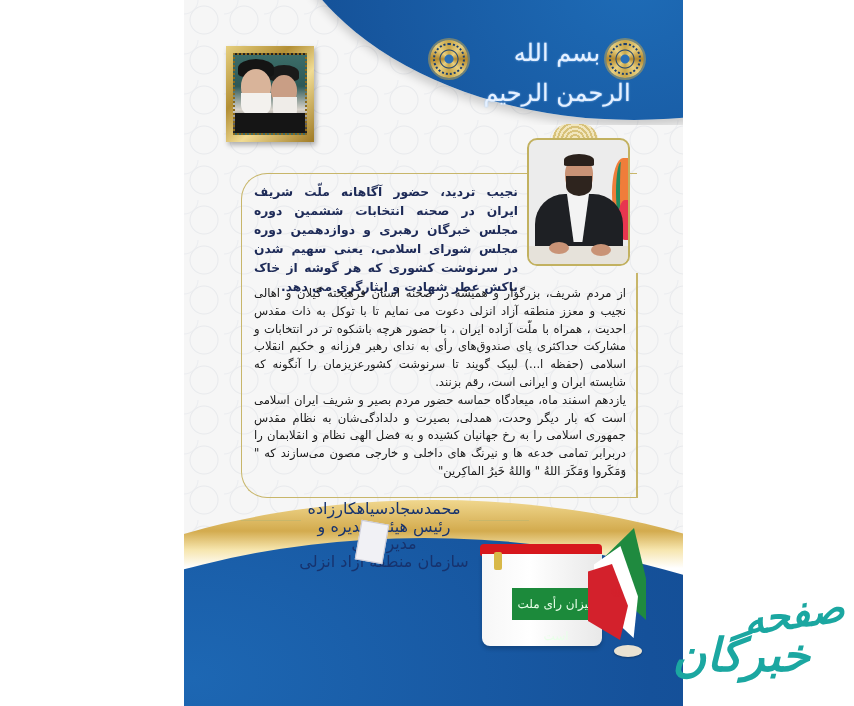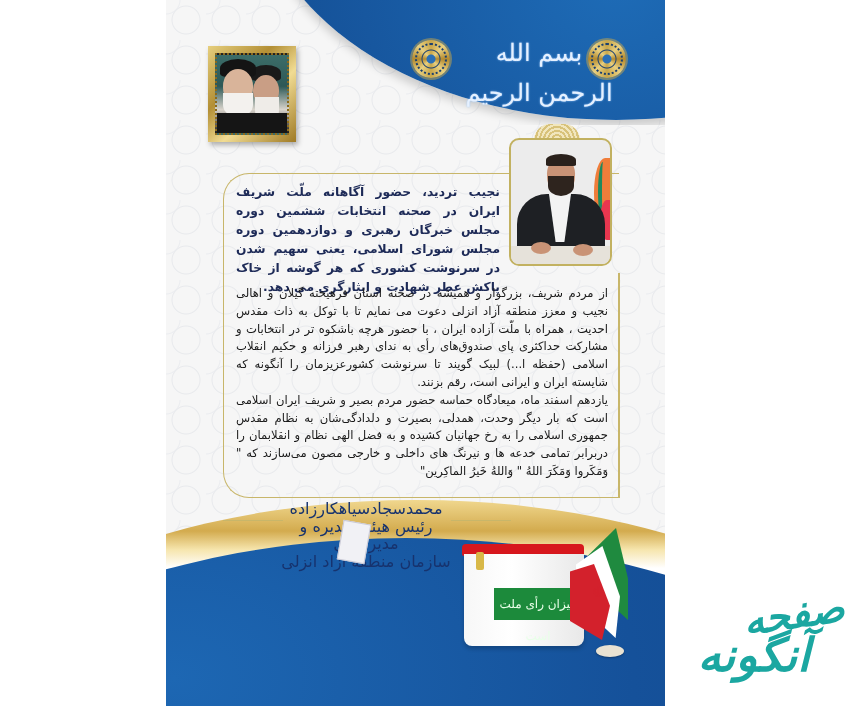--- a/index.html
+++ b/index.html
@@ -1,20 +1,20 @@
 <!DOCTYPE html>
 <html><head>
 <meta charset="utf-8">
 <style>
   * { margin:0; padding:0; box-sizing:border-box; }
   html, body { width:854px; height:706px; background:#ffffff; overflow:hidden; }
   body { position:relative; font-family:"DejaVu Sans", sans-serif; }
 
   .poster {
-    position:absolute; left:166px; top:0; width:499px; height:706px;
+    position:absolute; left:184px; top:0; width:499px; height:706px;
     background:#f6f6f6; overflow:hidden;
   }
   
   .pattern {
     position:absolute; inset:0;
     background-image:
       radial-gradient(circle at 20px 20px, transparent 13px, #e4e6ea 14px, transparent 15px),
       radial-gradient(circle at 0 0, transparent 13px, #e8eaee 14px, transparent 15px);
     background-size:40px 40px;
     opacity:0.8;
@@ -235,14 +235,14 @@
     <div class="flag-green"></div>
     <div class="flag-white"></div>
     <div class="flag-red"></div>
     <div class="flag-emblem">☫</div>
   </div>
   <div class="flag-pole-base" style="left:430px; top:645px;"></div>
 </div>
 
 <div class="logo">
   <div class="logo-word1">صفحه</div>
-  <div class="logo-word2">آنگونه</div>
+  <div class="logo-word2">خبرگان</div>
 </div>
 
 </body></html>

